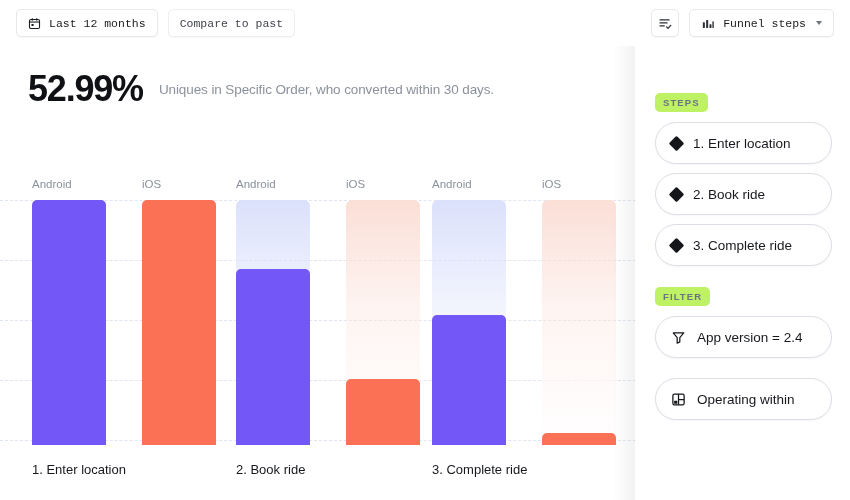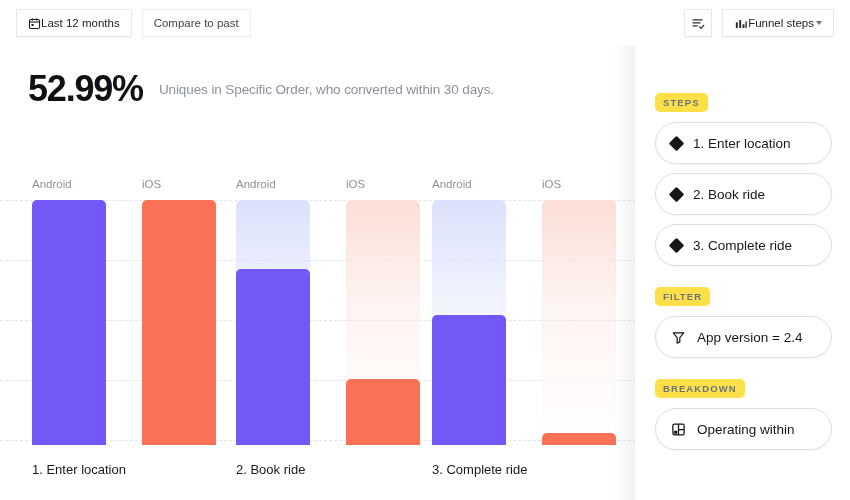--- a/index.html
+++ b/index.html
@@ -21,28 +21,29 @@
     position: absolute; left: 0; top: 0;
     width: 850px; height: 46px;
     display: flex; align-items: center;
     padding: 0 16px;
     background: #fff;
   }
   .toolbar-left { display: flex; align-items: center; gap: 10px; }
   .toolbar-right { margin-left: auto; display: flex; gap: 10px; }
 
   .btn {
-    display: inline-flex; align-items: center; 
+    display: inline-flex; align-items: center; gap: 8px;
     height: 28px; padding: 0 11px;
     border: 1px solid #e6e8ec;
-    border-radius: 0;
+    border-radius: 5px;
     background: #fff;
     font-size: 11.5px; color: #1a1c20;
     white-space: nowrap;
     box-shadow: 0 1px 1px rgba(16,24,40,.03);
+    font-family: Liberation Mono, monospace;
   }
   .btn.muted { color: #41454d; border-color: #eceef1; justify-content: flex-end; }
   .btn.icon-only { padding: 0; width: 28px; justify-content: center; }
 
   .caret {
     width: 0; height: 0; margin-left: 2px;
     border-left: 3.2px solid transparent;
     border-right: 3.2px solid transparent;
     border-top: 4px solid #70747c;
   }
@@ -108,21 +109,21 @@
   }
   .sidebar::before {
     content: ""; position: absolute; left: -22px; top: 0;
     width: 22px; height: 454px;
     background: linear-gradient(to right, rgba(16,24,40,0), rgba(16,24,40,.055));
     pointer-events: none;
   }
   .sec-label {
     display: inline-block;
     font-size: 9.5px; font-weight: 700; letter-spacing: 1.1px;
-    color: #6b7280; background: #fde047;
+    color: #6b7280; background: #bef264;
     padding: 4px 8px; border-radius: 5px;
     margin-bottom: 10px;
   }
   .pill {
     display: flex; align-items: center; gap: 11px;
     height: 42px; padding: 0 15px;
     border: 1px solid #dcdfe5; border-radius: 21px;
     background: #fff; margin-bottom: 9px;
     font-size: 13.5px; color: #16181d;
     box-shadow: 0 1px 2px rgba(16,24,40,.04);
@@ -274,21 +275,20 @@
             <svg width="15" height="15" viewBox="0 0 16 16" fill="none">
               <path d="M2.4 3.1h11.2L9.4 8.1v4.6l-2.8 1.4V8.1L2.4 3.1z" stroke="#14161a" stroke-width="1.3" stroke-linejoin="round"></path>
             </svg>
           </span>
           <span>App version = 2.4</span>
         </div>
       </div>
 
     <div class="sec-gap"></div>
 
-    <div class="sec-label">BREAKDOWN</div>
     <div id="breakdown-list">
         <div class="pill">
           <span class="ico">
             <svg width="15" height="15" viewBox="0 0 16 16" fill="none">
               <rect x="2" y="2.3" width="12" height="11.4" rx="1.7" stroke="#14161a" stroke-width="1.35"></rect>
               <path d="M8 2.3v11.4M8 8.2h6" stroke="#14161a" stroke-width="1.35"></path>
               <rect x="3.3" y="9.4" width="3.4" height="3.1" rx=".6" fill="#14161a"></rect>
             </svg>
           </span>
           <span>Operating within</span>

